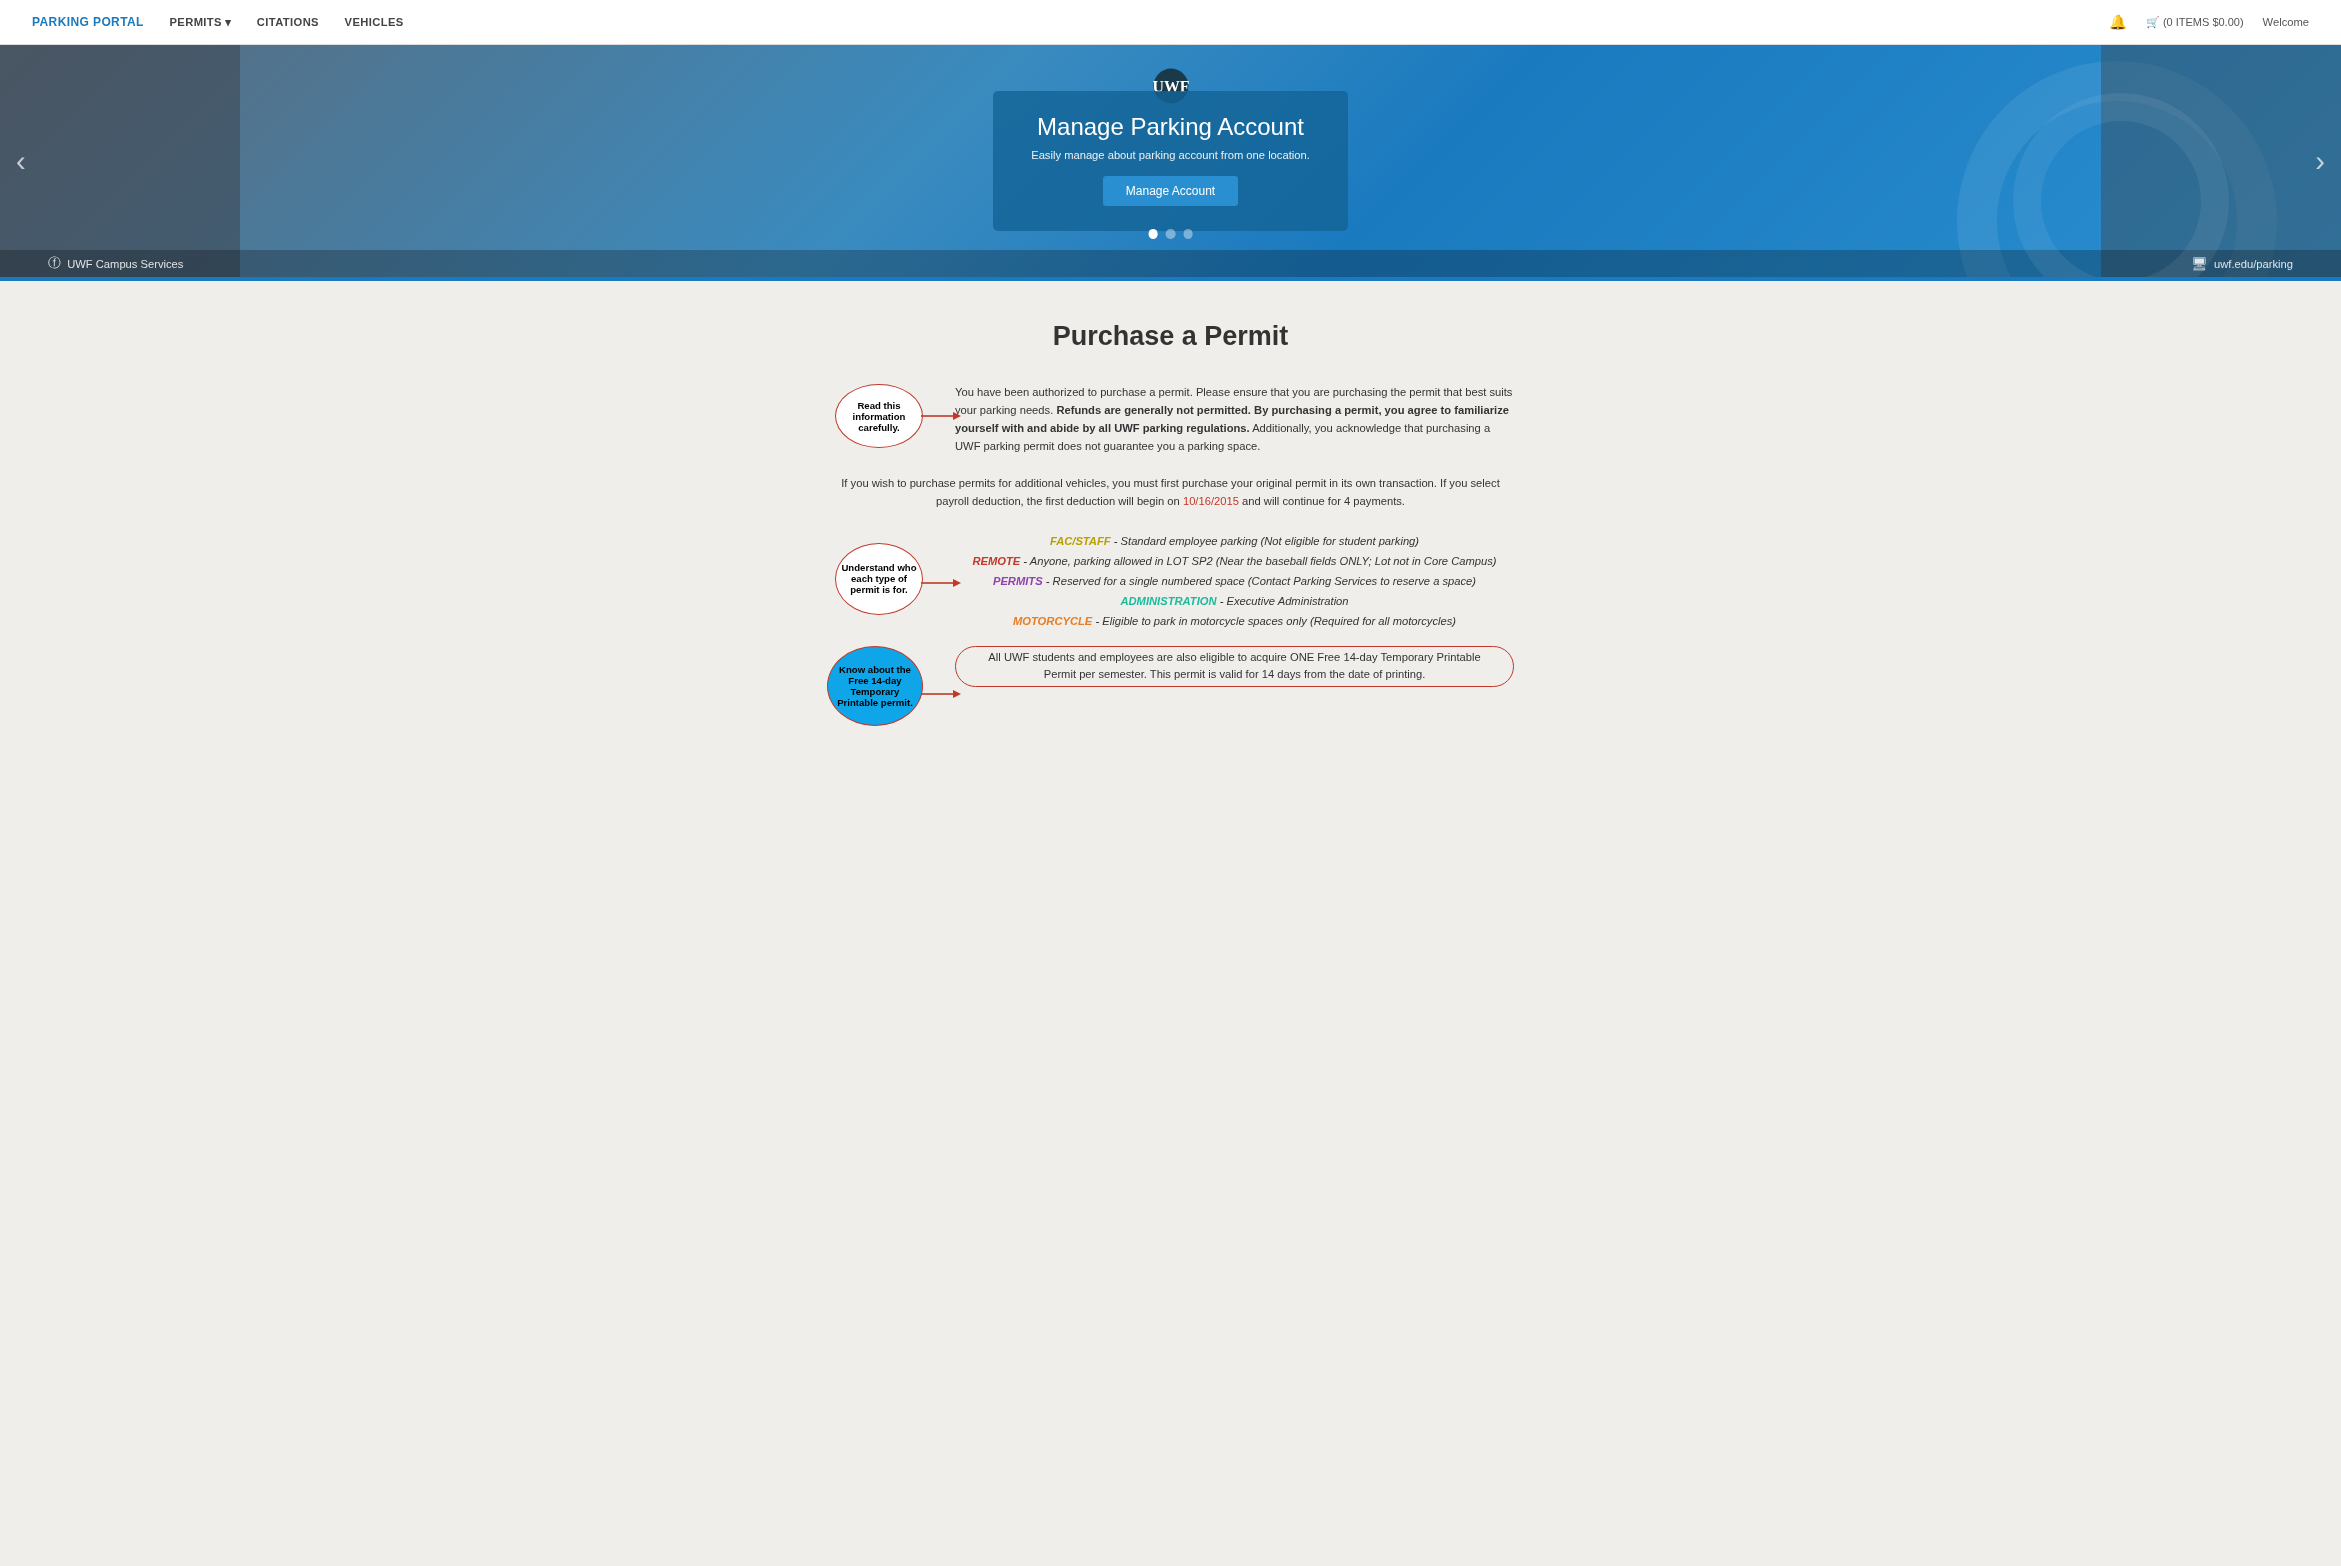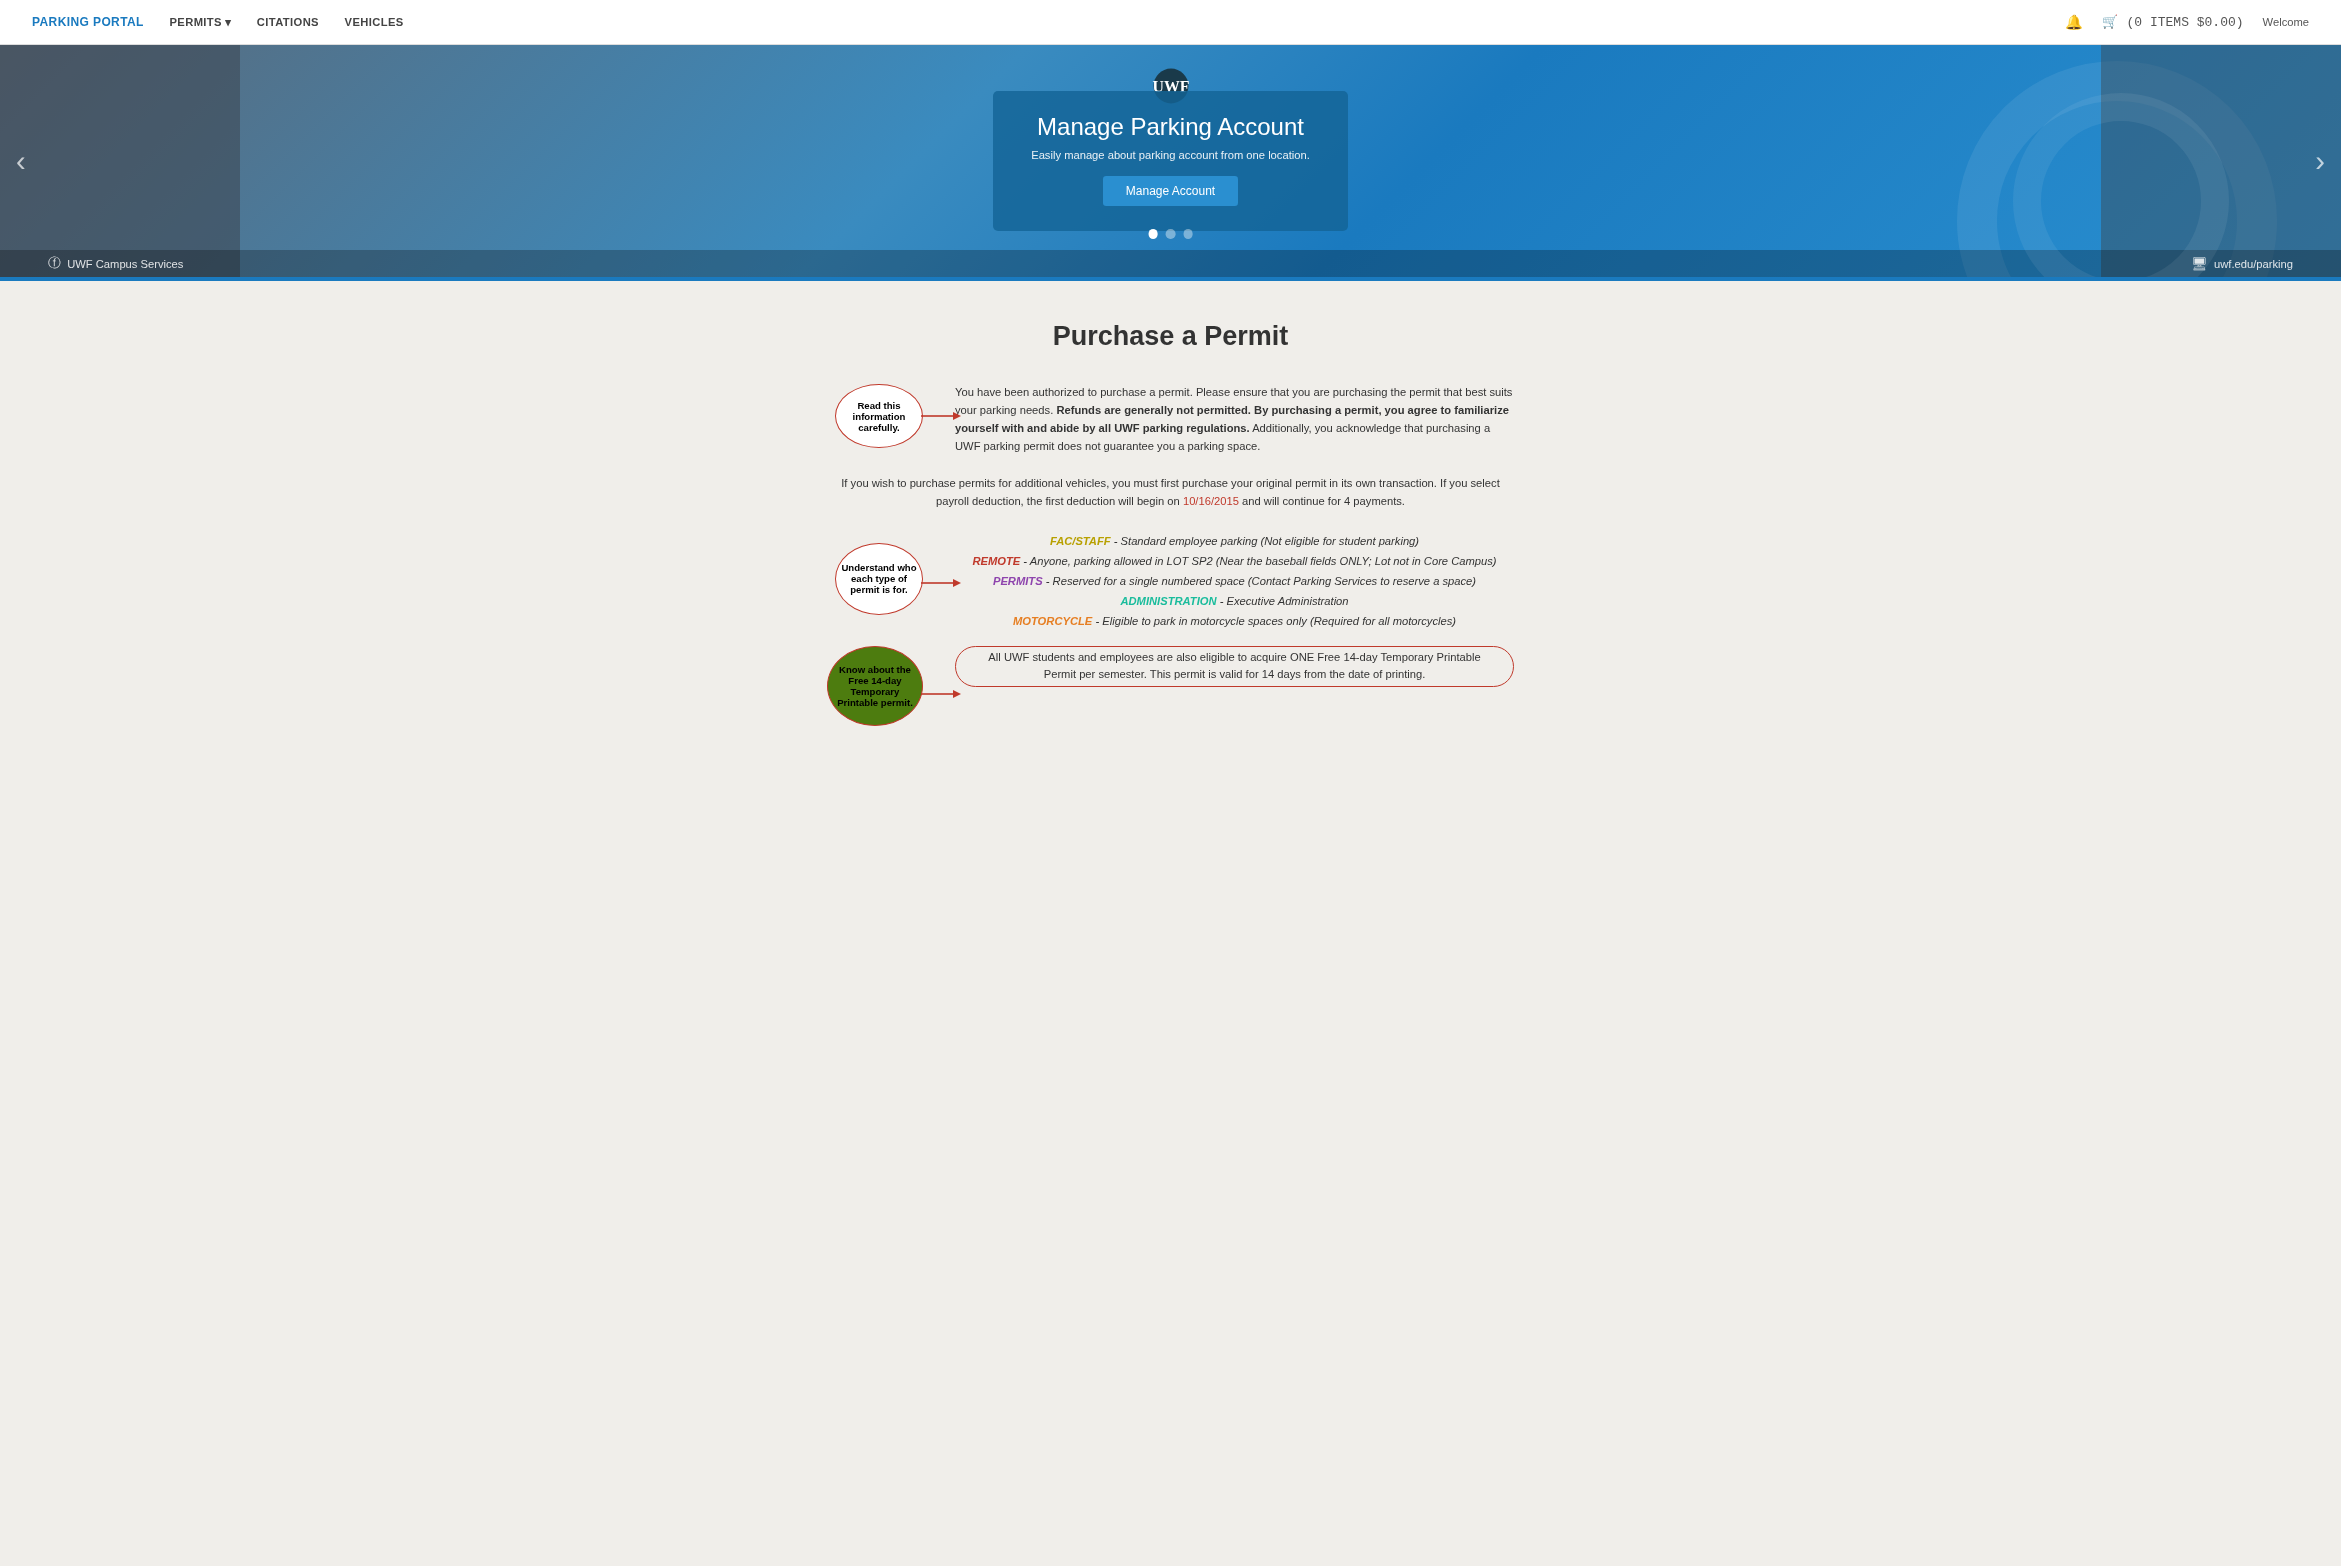--- a/index.html
+++ b/index.html
@@ -33,21 +33,21 @@
       font-weight: 600;
       letter-spacing: 0.4px;
     }
     .nav-right {
       margin-left: auto;
       display: flex;
       align-items: center;
       gap: 19px;
     }
     .nav-bell { font-size: 14.4px; color: #555; cursor: pointer; }
-    .nav-cart { font-size: 13px; color: #555; cursor: pointer; font-family: Liberation Mono, monospace; }
+    .nav-cart { font-size: 11px; color: #555; cursor: pointer; }
     .nav-welcome { font-size: 11.2px; color: #555; }
 
     
     .hero {
       width: 100%;
       height: 232px;
       background: linear-gradient(135deg, #5a6a7a 0%, #3a8bbf 40%, #1a7abf 60%, #2a8fd0 100%);
       position: relative;
       display: flex;
       align-items: center;
@@ -348,21 +348,21 @@
         <span> - Executive Administration</span>
       </div>
       <div class="permit-type-row">
         <span style="color:#e67e22; font-weight:bold;">MOTORCYCLE</span>
         <span> - Eligible to park in motorcycle spaces only (Required for all motorcycles)</span>
       </div>
     </div>
   </div>
 
   <div style="position:relative; margin-bottom:24px; padding-left:128px;">
-    <div style="position:absolute; left:0px; top:0px; border:1.6px solid #c0392b; border-radius:50%; width:96px; height:80px; display:flex; align-items:center; justify-content:center; text-align:center; font-size:9.6px; font-weight:bold; background:#4d7c0f; padding:6.4px;">
+    <div style="position:absolute; left:0px; top:0px; border:1.6px solid #c0392b; border-radius:50%; width:96px; height:80px; display:flex; align-items:center; justify-content:center; text-align:center; font-size:9.6px; font-weight:bold; background:#0ea5e9; padding:6.4px;">
       <span>Know about the Free 14-day Temporary Printable permit.</span>
     </div>
     <svg style="position:absolute; left:94px; top:40px;" width="40" height="16" viewBox="0 0 50 20">
       <line x1="0" y1="10" x2="40" y2="10" stroke="#c0392b" stroke-width="2"></line>
       <polygon points="40,5 50,10 40,15" fill="#c0392b"></polygon>
     </svg>
 
     <div class="free-permit-box">
       <span>All UWF students and employees are also eligible to acquire ONE Free 14-day Temporary Printable Permit per semester. This permit is valid for 14 days from the date of printing.</span>
     </div>

